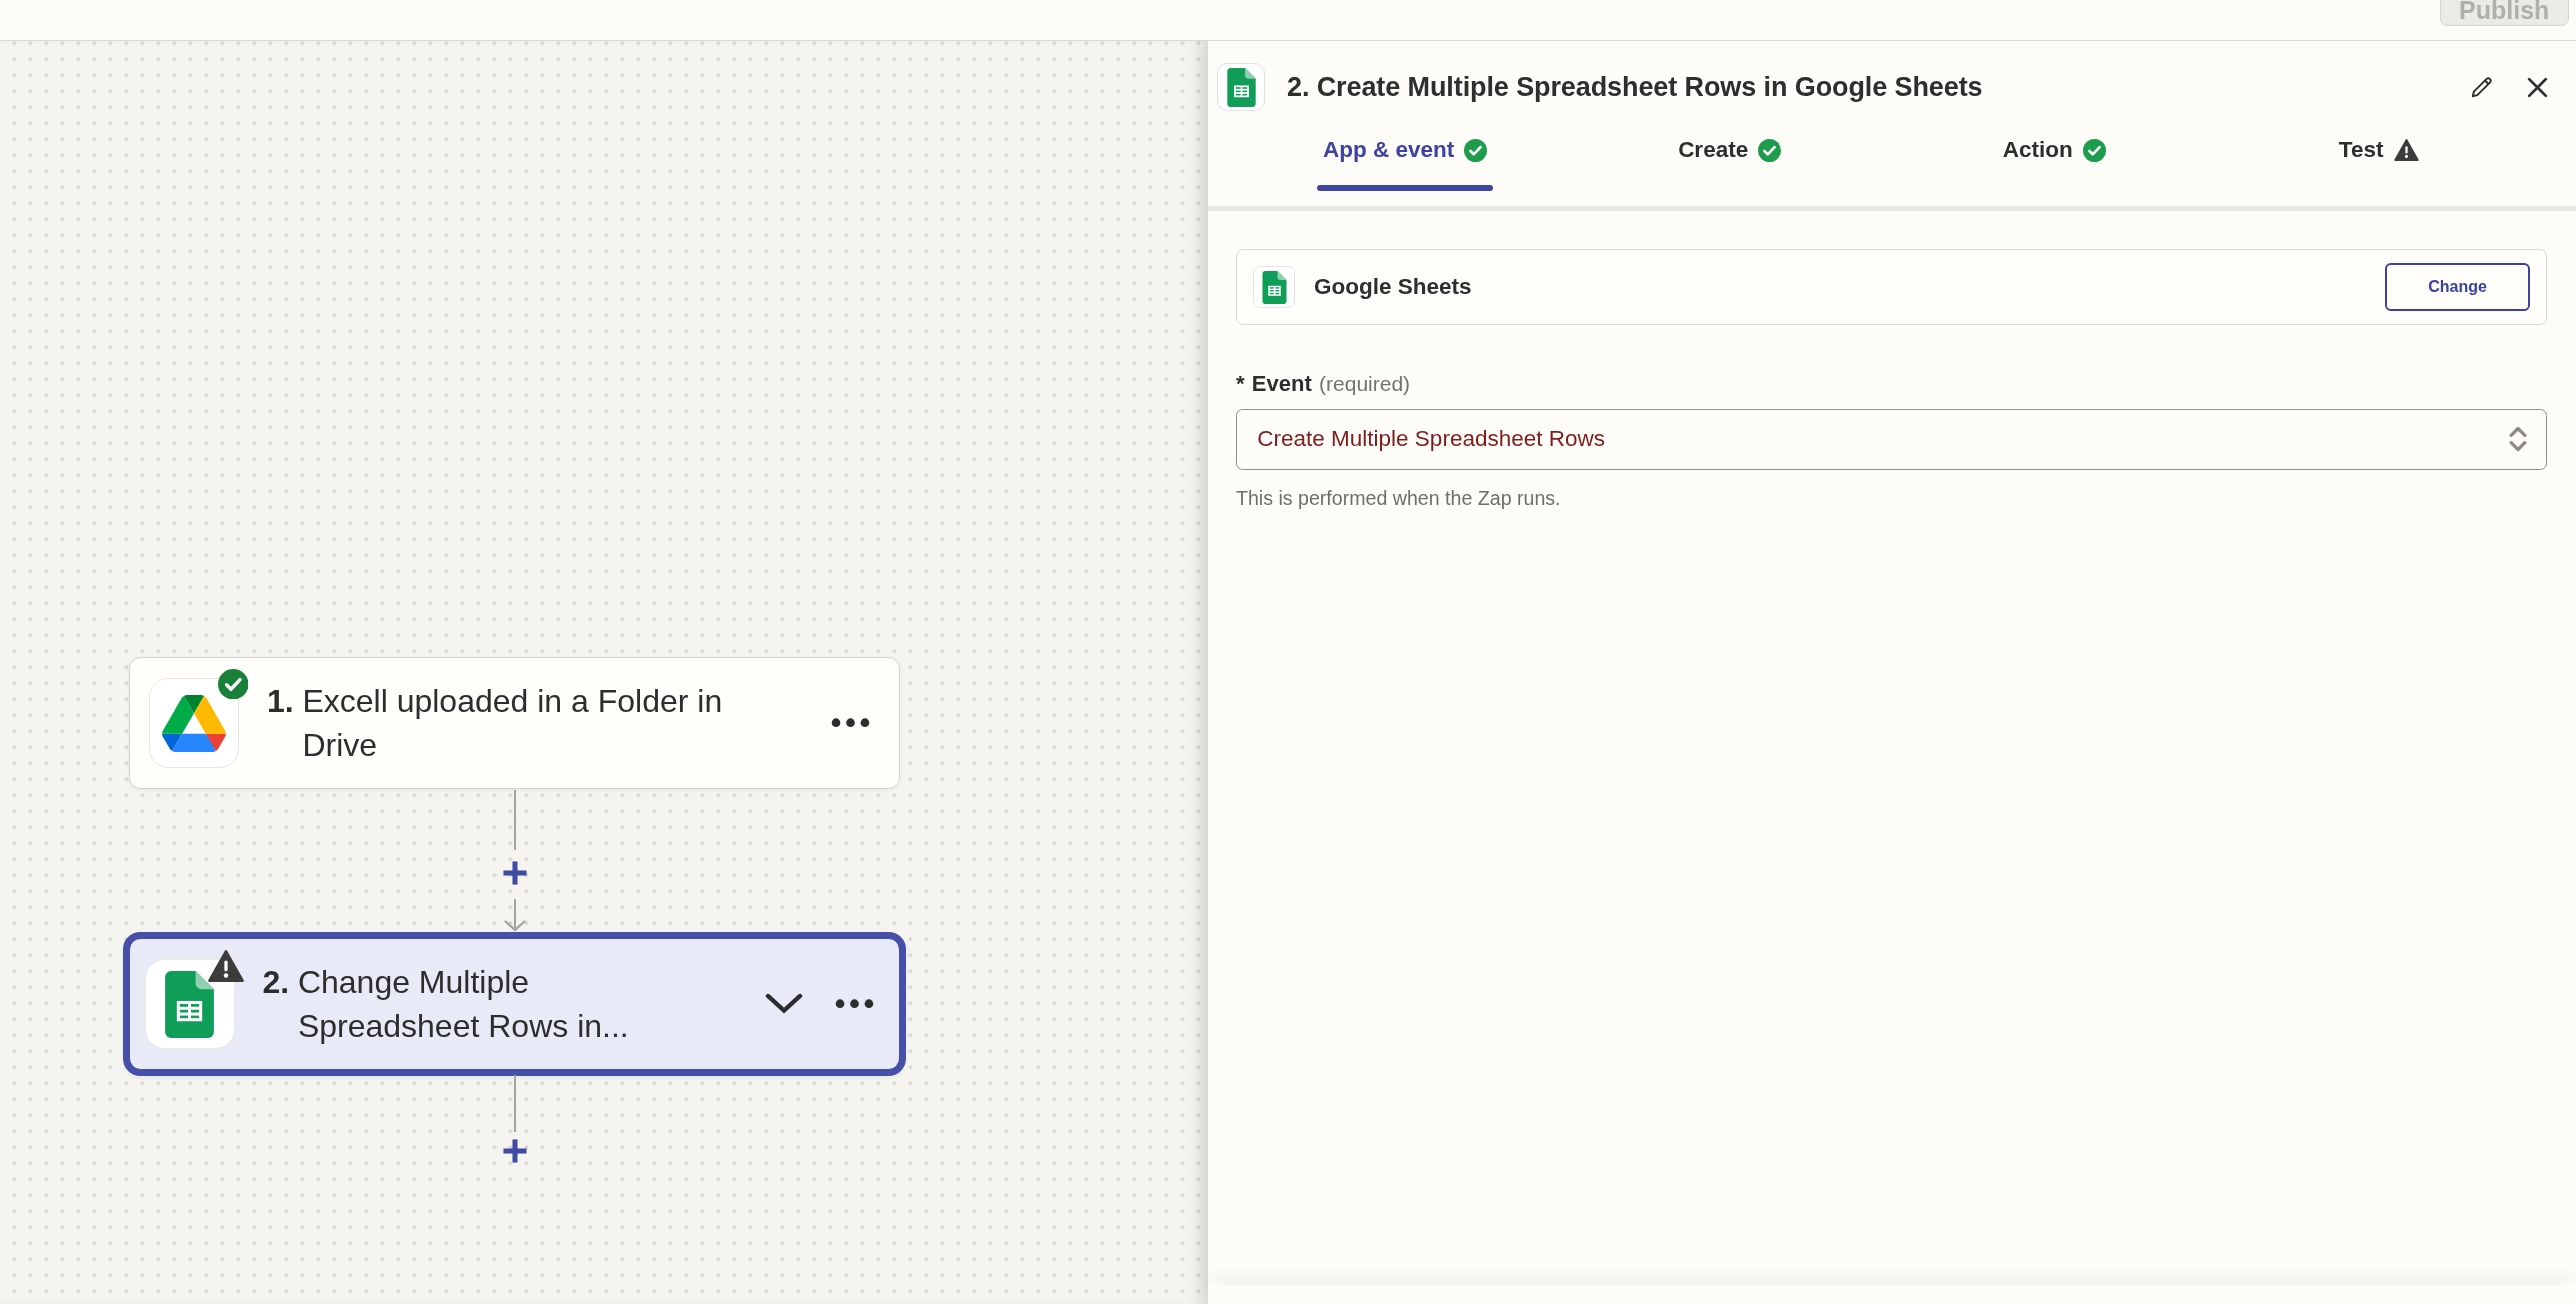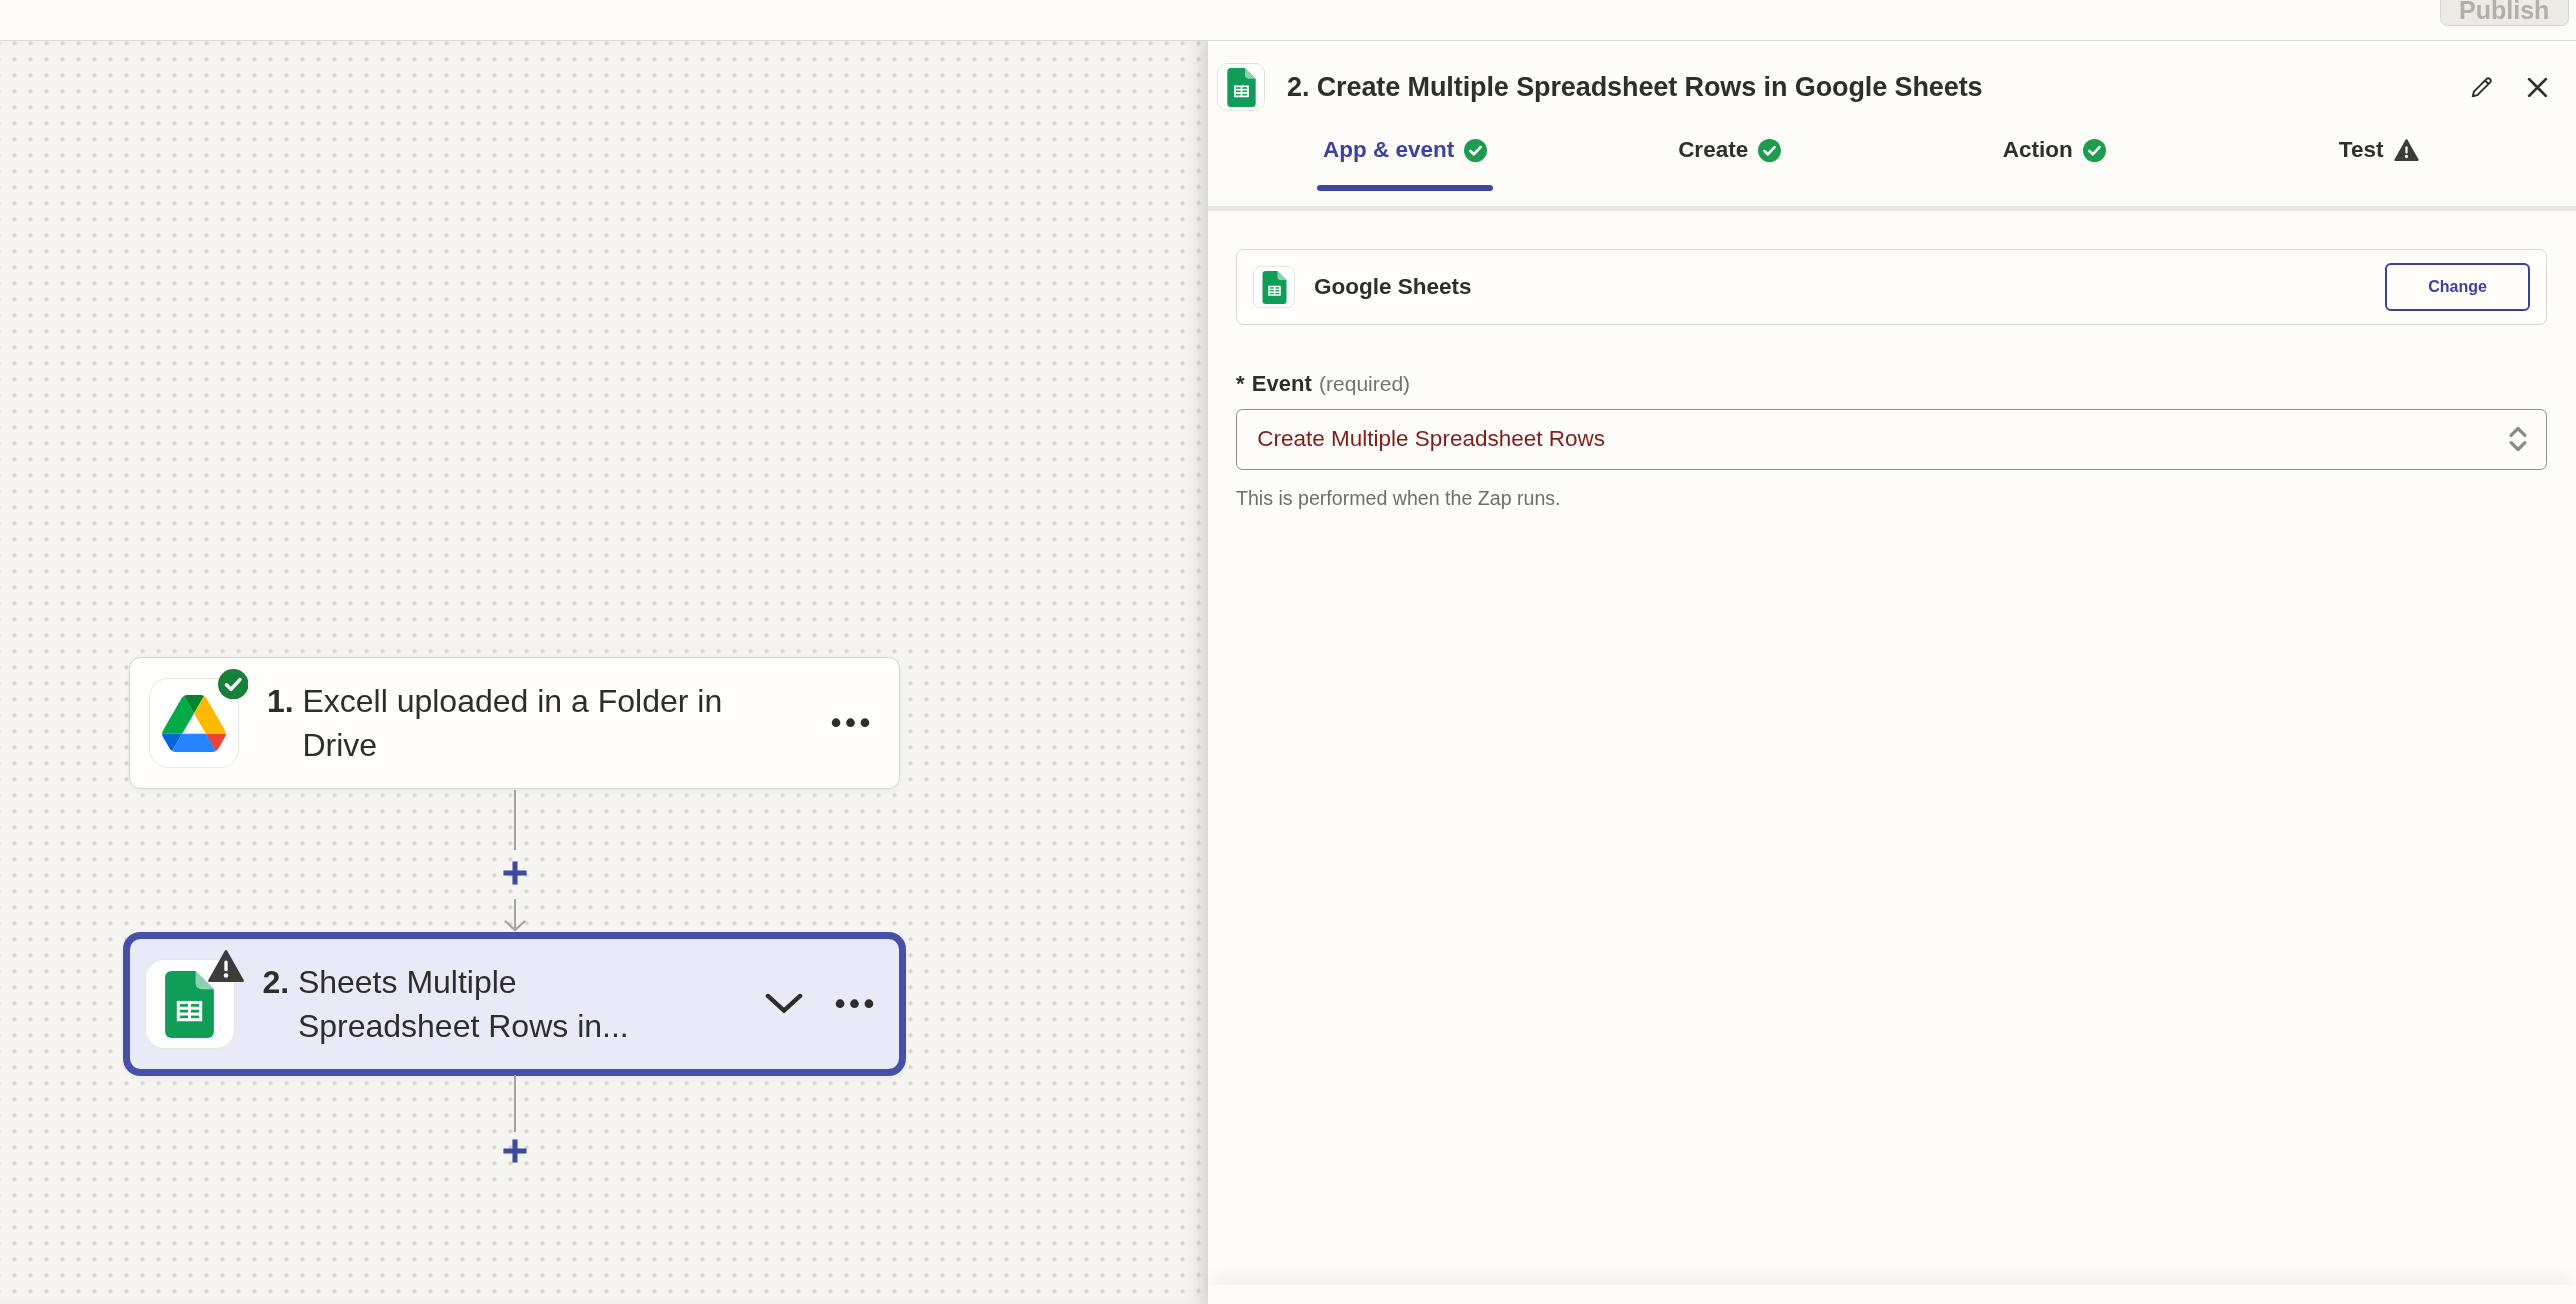--- a/index.html
+++ b/index.html
@@ -166,21 +166,21 @@
       <span class="status-badge">
         <svg width="36" height="33" viewBox="0 0 24 22">
           <path d="M12 1L23 20.5H1z" fill="#3d3c3b" stroke="#3d3c3b" stroke-width="1.8" stroke-linejoin="round"></path>
           <rect x="10.9" y="7" width="2.2" height="7.2" rx="1.1" fill="#fff"></rect>
           <circle cx="12" cy="17" r="1.5" fill="#fff"></circle>
         </svg>
       </span>
     </div>
     <div class="step-title">
       <span class="step-num">2.</span>
-      <span class="step-text">Sheets Multiple Spreadsheet Rows in...</span>
+      <span class="step-text">Change Multiple Spreadsheet Rows in...</span>
     </div>
     <div class="step-right">
       <button class="icon-btn">
         <svg width="38" height="22" viewBox="0 0 52 30">
           <path d="M4 4l22 20L48 4" fill="none" stroke="#2c2d2c" stroke-width="6" stroke-linecap="round"></path>
         </svg>
       </button>
       <button class="icon-btn">
         <svg width="39" height="9.4" viewBox="0 0 54 13">
           <circle cx="7" cy="6.5" r="6" fill="#2c2d2c"></circle>

